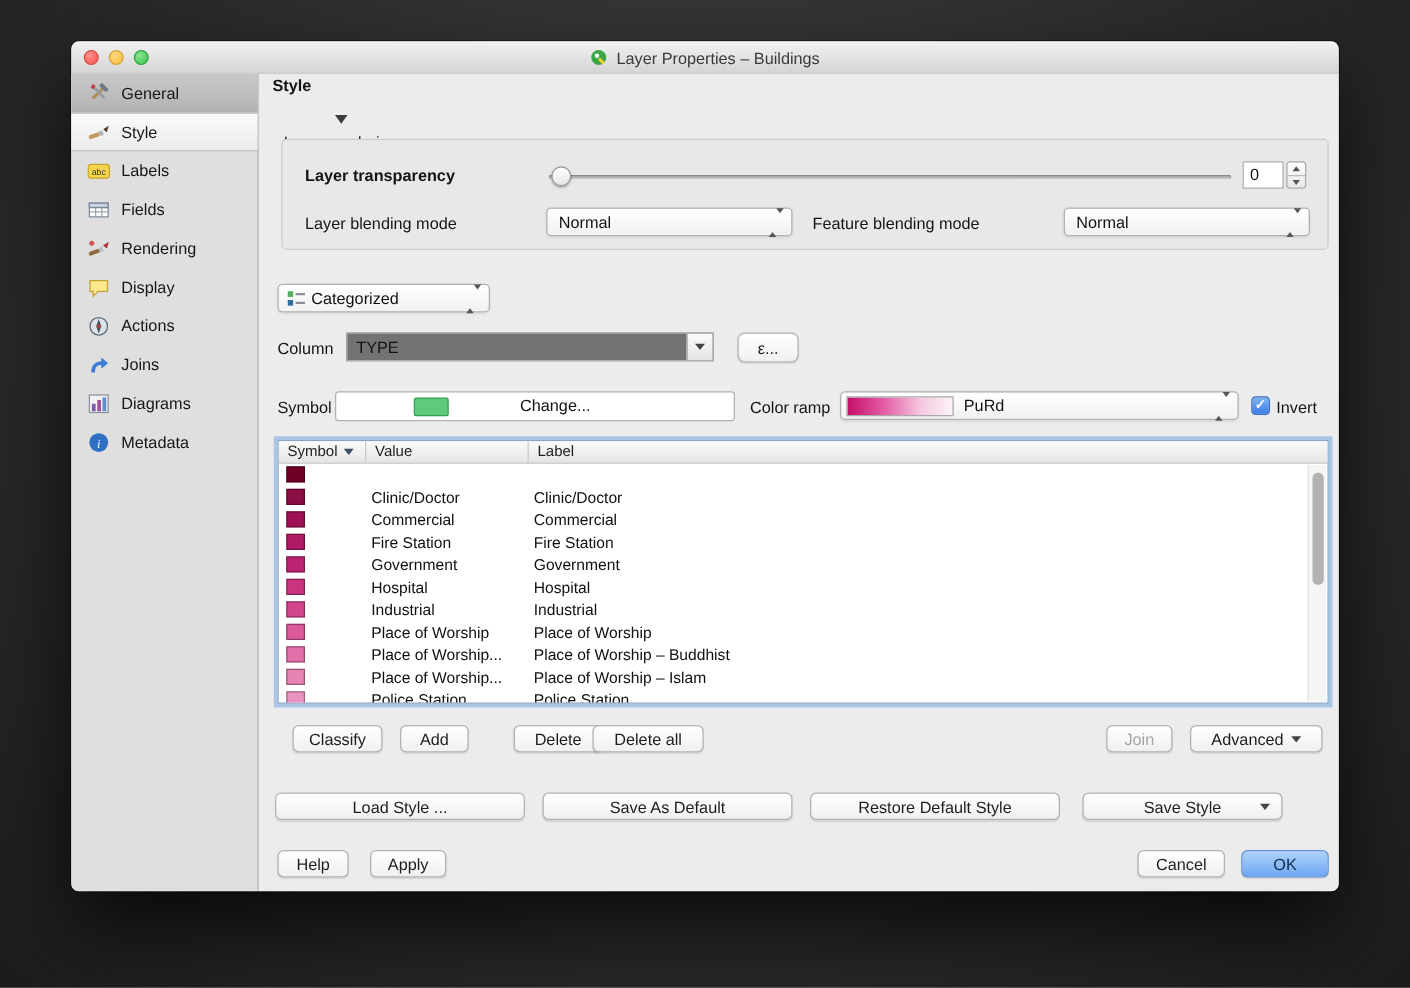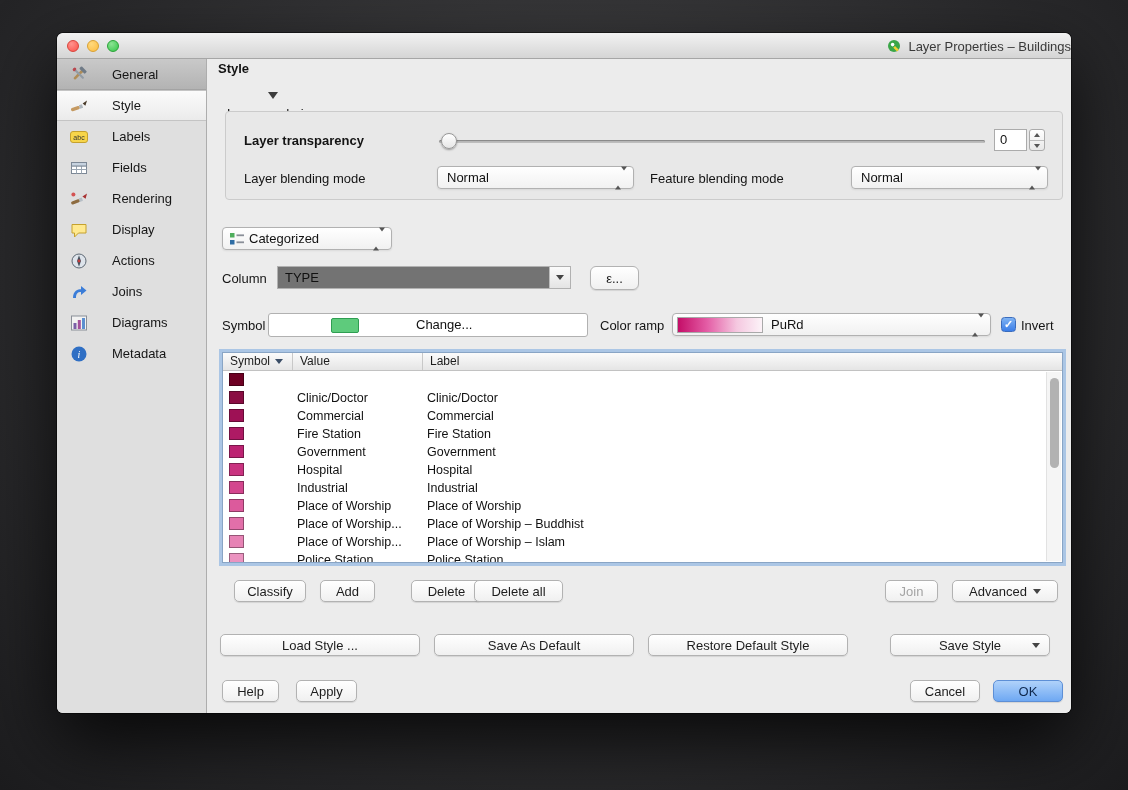--- a/index.html
+++ b/index.html
@@ -13,27 +13,27 @@
 
   
   .titlebar { position:absolute; left:0; top:0; right:0; height:26px;
     background:linear-gradient(#f2f2f2,#d5d5d5); border-bottom:1px solid #a6a6a6;
     border-radius:6px 6px 0 0; }
   .traffic { position:absolute; top:7px; width:12px; height:12px; border-radius:50%; }
   .t-red   { left:10px; background:radial-gradient(circle at 35% 30%, #ff938e, #fb5149); border:1px solid #d8443b; }
   .t-yel   { left:30px; background:radial-gradient(circle at 35% 30%, #ffd97e, #fdbc40); border:1px solid #d9a133; }
   .t-grn   { left:50px; background:radial-gradient(circle at 35% 30%, #8ce394, #34c648); border:1px solid #2aa338; }
   .titlewrap { position:absolute; left:0; right:0; top:0; height:26px;
-    display:flex; align-items:center; justify-content:flex-end; gap:6px;
+    display:flex; align-items:center; justify-content:center; gap:6px;
     font-size:13px; color:#3a3a3a; }
 
   
   .sidebar { position:absolute; left:0; top:26px; width:150px; bottom:0;
     background:#dfdfdf; border-right:1px solid #adadad; }
-  .side-item { height:31px; display:flex; align-items:center; gap:24px;
+  .side-item { height:31px; display:flex; align-items:center; gap:9px;
     padding-left:13px; font-size:13px; color:#161616; cursor:default; }
   .side-item.first { background:linear-gradient(#c9c9c9,#b3b3b3); border-bottom:1px solid #a3a3a3; }
   .side-item.selected { background:linear-gradient(#fbfbfb,#ebebeb);
     border-top:1px solid #c4c4c4; border-bottom:1px solid #c4c4c4; }
   .side-icon { width:18px; height:18px; flex:0 0 18px; }
 
   
   .main { position:absolute; left:150px; top:26px; right:0; bottom:0; background:#ececec; }
   .lbl { position:absolute; font-size:13px; color:#141414; white-space:nowrap; }
   .bold { font-weight:bold; }
@@ -403,21 +403,21 @@
 
     <div class="pbtn" style="left:13px; top:575px; width:200px;">
       <span>Load Style ...</span>
     </div>
     <div class="pbtn" style="left:227px; top:575px; width:200px;">
       <span>Save As Default</span>
     </div>
     <div class="pbtn" style="left:441px; top:575px; width:200px;">
       <span>Restore Default Style</span>
     </div>
-    <div class="pbtn" style="left:683px; top:575px; width:160px;">
+    <div class="pbtn" style="left:659px; top:575px; width:160px;">
       <span>Save Style</span>
       <span class="tri-solo" style="position:absolute; right:9px;"></span>
     </div>
 
     <div class="pbtn" style="left:15px; top:621px; width:57px;">
       <span>Help</span>
     </div>
     <div class="pbtn" style="left:89px; top:621px; width:61px;">
       <span>Apply</span>
     </div>

